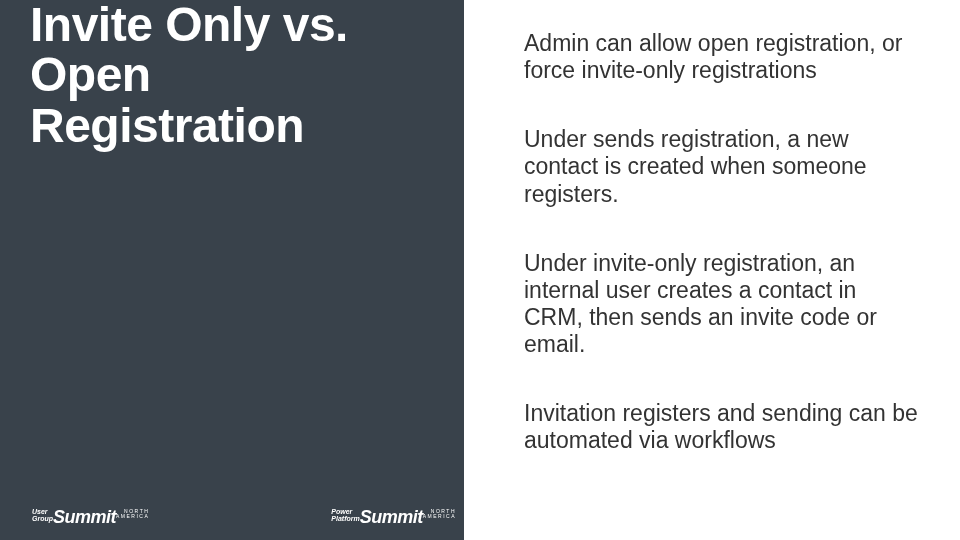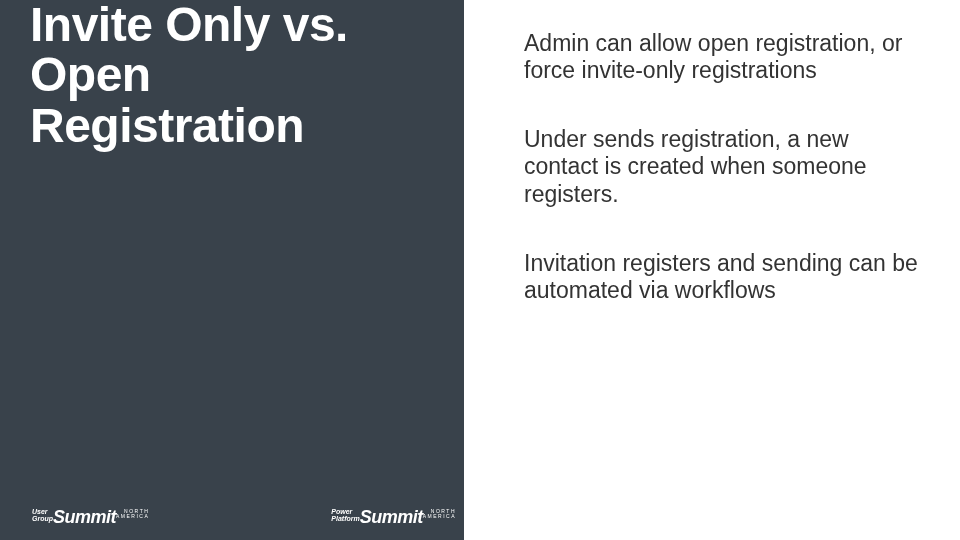--- a/index.html
+++ b/index.html
@@ -87,15 +87,16 @@
       <div class="logo">
         <span class="logo-top">Power Platform</span>
         <span class="logo-main">Summit</span>
         <span class="logo-sub">NORTH AMERICA</span>
       </div>
     </div>
   </div>
   <div class="right">
     <p class="bullet">Admin can allow open registration, or force invite-only registrations</p>
     <p class="bullet">Under sends registration, a new contact is created when someone registers.</p>
+    <p class="bullet">Under invite-only registration, an internal user creates a contact in CRM, then sends an invite code or email.</p>
     <p class="bullet">Invitation registers and sending can be automated via workflows</p>
   </div>
 </div>
 
 </body></html>

